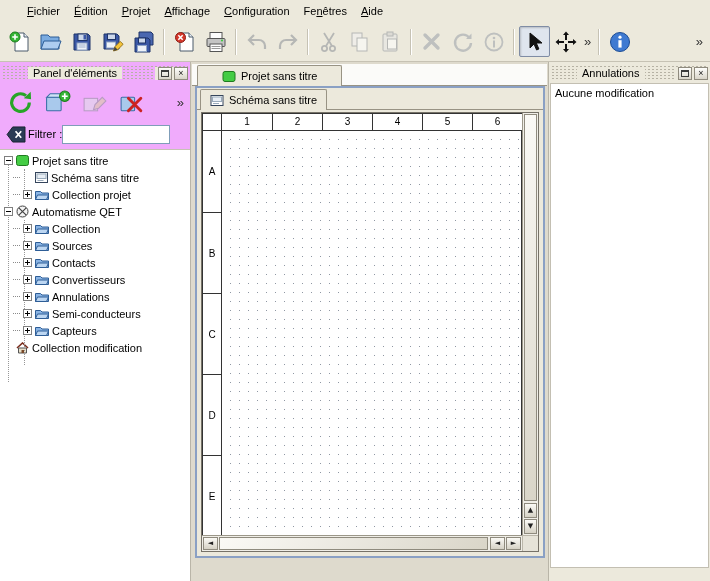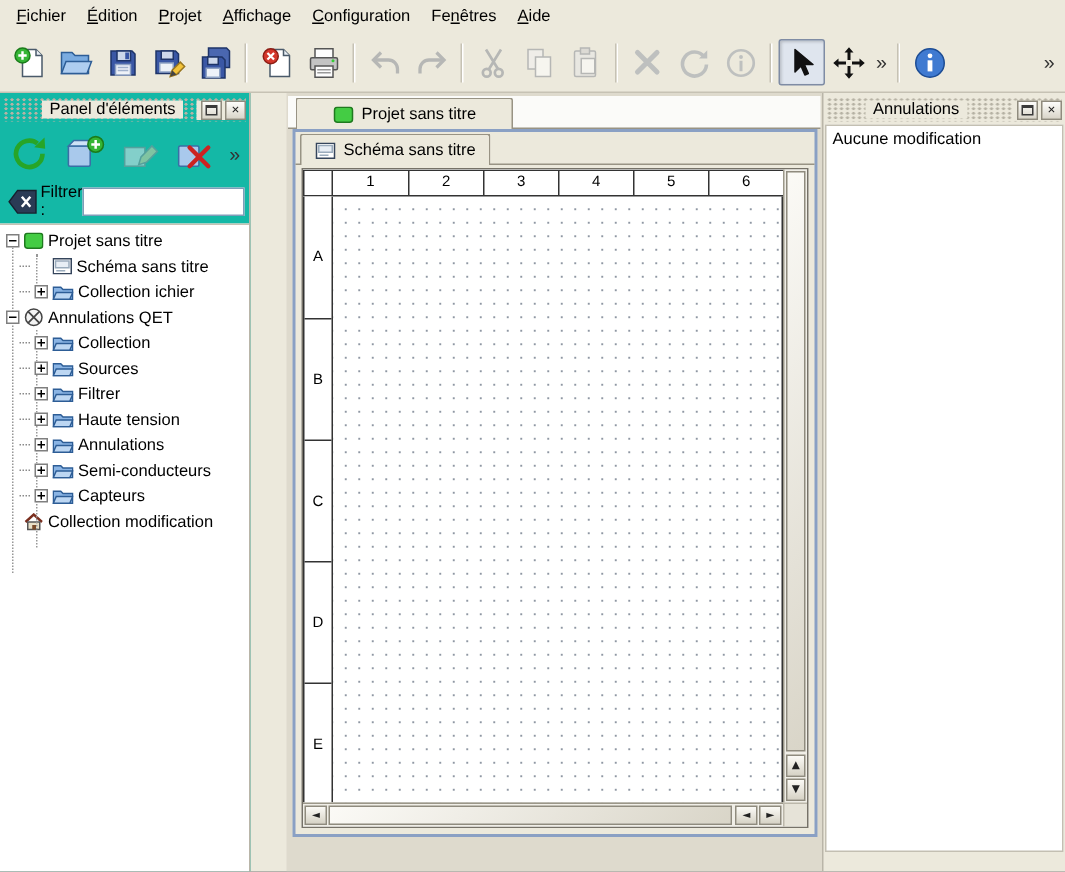--- a/index.html
+++ b/index.html
@@ -4,21 +4,21 @@
 <style>
   * { box-sizing: border-box; margin:0; padding:0; }
   html,body { background:#888; }
   #app {
     position:relative; width:710px; height:581px; overflow:hidden;
     background:#ece9dc; font-family:"Liberation Sans","DejaVu Sans",sans-serif;
     font-size:11px; color:#000;
   }
   
   .menubar { position:absolute; left:0; top:0; right:0; height:22px;
-    display:flex; align-items:center; padding-left:4px; background:#ece9dc; }
+    display:flex; align-items:center; padding-left:20px; background:#ece9dc; }
   .menu-item { padding:4px 7px; cursor:default; }
   .accel { text-decoration:underline; }
   
   .toolbar { position:absolute; left:0; top:22px; right:0; height:40px;
     display:flex; align-items:center; padding:0 4px; background:#ece9dc;
     border-bottom:1px solid #c6c2b4; }
   .tb-btn { width:31px; height:31px; flex:none; display:flex; align-items:center;
     justify-content:center; border:1px solid transparent; border-radius:2px; }
   .tb-btn.pressed { border:1px solid #7f8ca4; background:#dfe5ee;
     box-shadow: inset 1px 1px 2px rgba(0,0,0,.18); }
@@ -33,22 +33,22 @@
     display:flex; align-items:center;
     background-image: radial-gradient(#b6b2a4 1px, transparent 1.1px);
     background-size:4px 3px; }
   .dock-title { background:#ece9dc; padding:0 5px; margin-left:26px; white-space:nowrap; }
   .dock-btns { margin-left:auto; display:flex; gap:2px; background:#ece9dc; padding-left:3px; }
   .dock-btn { width:14px; height:13px; border:1px solid #8f8b7e;
     background:linear-gradient(#fdfdfb,#d9d5c9); display:flex; align-items:center;
     justify-content:center; font-size:9px; line-height:1; color:#222; }
   .float-glyph { width:8px; height:7px; border:1px solid #3a3a3a; border-top-width:2px; }
   
-  .left-dock { position:absolute; left:0; top:62px; width:167px; bottom:0;
-    background:#14b8a6; border-right:1px solid #b9b5a8; display:flex; flex-direction:column; }
+  .left-dock { position:absolute; left:0; top:62px; width:191px; bottom:0;
+    background:#f0abfc; border-right:1px solid #b9b5a8; display:flex; flex-direction:column; }
   .panel-toolbar { height:42px; display:flex; align-items:center; gap:3px; padding:2px 3px; }
   .panel-btn { width:34px; height:34px; display:flex; align-items:center; justify-content:center;
     border:1px solid transparent; border-radius:2px; }
   .filter-row { height:26px; display:flex; align-items:center; gap:0; padding:0 4px 4px 4px; }
   .filter-input { width:108px; height:19px; border:1px solid #7f9db9; background:#fff;
     font-family:inherit; font-size:11px; padding:0 2px; }
   .tree { flex:1; background:#fff; border-top:1px solid #c6c2b4; position:relative;
     padding-top:2px; overflow:hidden; }
   .trow { height:17px; display:flex; align-items:center; gap:3px; white-space:nowrap; }
   .trow.d0 { padding-left:4px; }
@@ -353,31 +353,31 @@
       </div>
       <div class="trow d1">
         <span class="stub"></span>
           <span class="exp plus"></span>
         <span class="ticon">
             <svg width="14" height="11" viewBox="0 0 14 11">
               <path d="M.5 2.5h5L7 4h6.5v6.5H.5z" fill="#8ab4e4" stroke="#2d5d96"></path>
               <path d="M.5 10.5l2-4.5h11l-2 4.5z" fill="#bcd6f2" stroke="#2d5d96"></path>
             </svg>
           </span>
-        <span>Collection ichier</span>
+        <span>Collection projet</span>
       </div>
       <div class="trow d0">
         <span class="exp minus"></span>
         <span class="ticon">
             <svg width="13" height="13" viewBox="0 0 13 13">
               <circle cx="6.5" cy="6.5" r="5.5" fill="#f4f4f4" stroke="#444"></circle>
               <path d="M2.8 2.8l7.4 7.4M10.2 2.8l-7.4 7.4" stroke="#444" stroke-width="1.2"></path>
             </svg>
           </span>
-        <span>Annulations QET</span>
+        <span>Automatisme QET</span>
       </div>
       <div class="trow d1">
         <span class="stub"></span>
           <span class="exp plus"></span>
         <span class="ticon">
             <svg width="14" height="11" viewBox="0 0 14 11">
               <path d="M.5 2.5h5L7 4h6.5v6.5H.5z" fill="#8ab4e4" stroke="#2d5d96"></path>
               <path d="M.5 10.5l2-4.5h11l-2 4.5z" fill="#bcd6f2" stroke="#2d5d96"></path>
             </svg>
           </span>
@@ -396,32 +396,32 @@
       </div>
       <div class="trow d1">
         <span class="stub"></span>
           <span class="exp plus"></span>
         <span class="ticon">
             <svg width="14" height="11" viewBox="0 0 14 11">
               <path d="M.5 2.5h5L7 4h6.5v6.5H.5z" fill="#8ab4e4" stroke="#2d5d96"></path>
               <path d="M.5 10.5l2-4.5h11l-2 4.5z" fill="#bcd6f2" stroke="#2d5d96"></path>
             </svg>
           </span>
-        <span>Filtrer</span>
-      </div>
-      <div class="trow d1">
-        <span class="stub"></span>
-          <span class="exp plus"></span>
-        <span class="ticon">
-            <svg width="14" height="11" viewBox="0 0 14 11">
-              <path d="M.5 2.5h5L7 4h6.5v6.5H.5z" fill="#8ab4e4" stroke="#2d5d96"></path>
-              <path d="M.5 10.5l2-4.5h11l-2 4.5z" fill="#bcd6f2" stroke="#2d5d96"></path>
-            </svg>
-          </span>
-        <span>Haute tension</span>
+        <span>Contacts</span>
+      </div>
+      <div class="trow d1">
+        <span class="stub"></span>
+          <span class="exp plus"></span>
+        <span class="ticon">
+            <svg width="14" height="11" viewBox="0 0 14 11">
+              <path d="M.5 2.5h5L7 4h6.5v6.5H.5z" fill="#8ab4e4" stroke="#2d5d96"></path>
+              <path d="M.5 10.5l2-4.5h11l-2 4.5z" fill="#bcd6f2" stroke="#2d5d96"></path>
+            </svg>
+          </span>
+        <span>Convertisseurs</span>
       </div>
       <div class="trow d1">
         <span class="stub"></span>
           <span class="exp plus"></span>
         <span class="ticon">
             <svg width="14" height="11" viewBox="0 0 14 11">
               <path d="M.5 2.5h5L7 4h6.5v6.5H.5z" fill="#8ab4e4" stroke="#2d5d96"></path>
               <path d="M.5 10.5l2-4.5h11l-2 4.5z" fill="#bcd6f2" stroke="#2d5d96"></path>
             </svg>
           </span>

